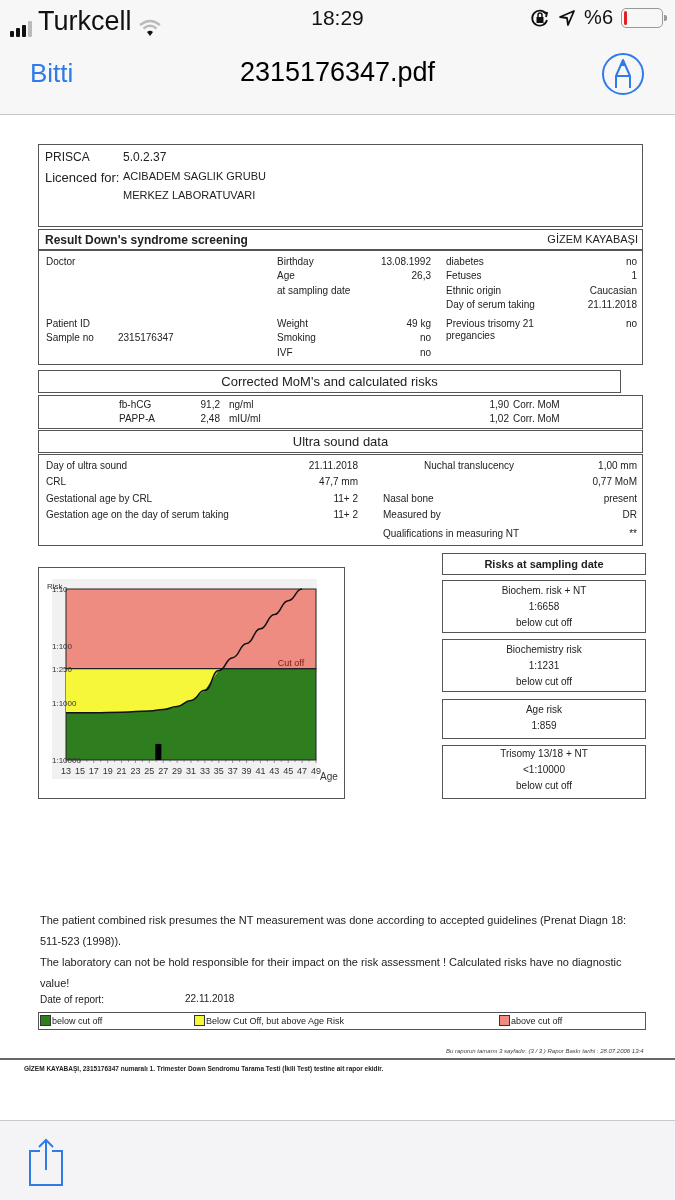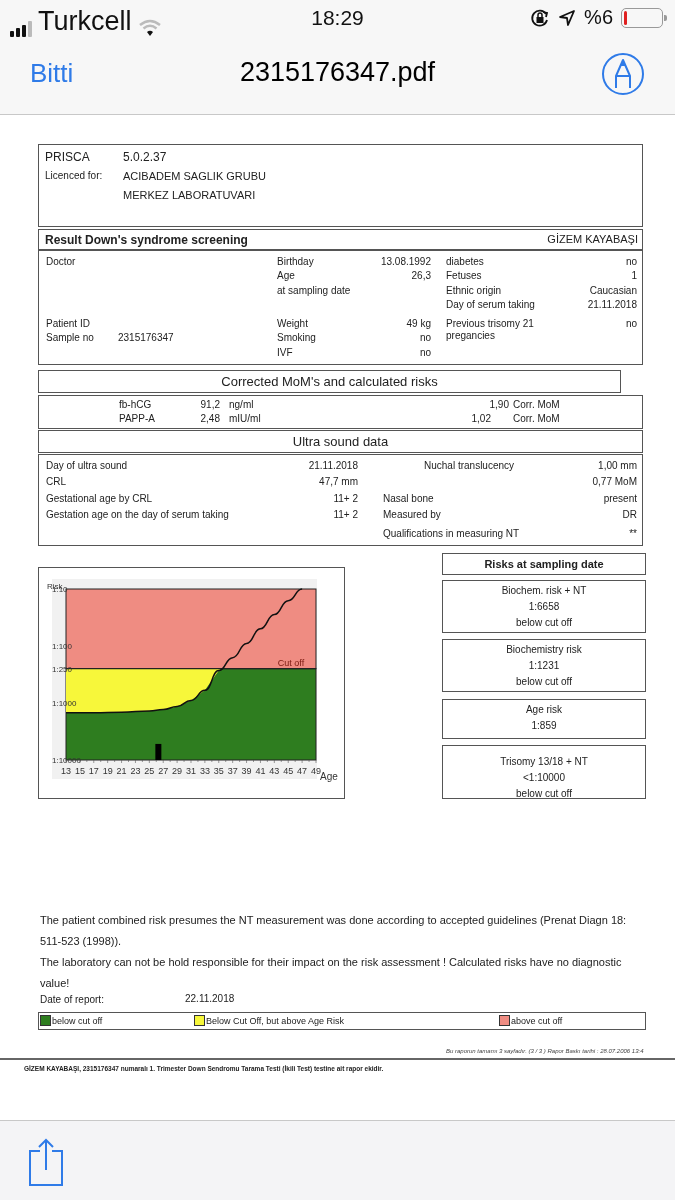--- a/index.html
+++ b/index.html
@@ -86,21 +86,21 @@
     <path d="M15 24 L29 24" stroke="#2f7be8" stroke-width="2"></path>
     <path d="M19.5 14 L24.5 14 L22 8 Z" fill="#2f7be8"></path>
   </svg>
 </div>
 
 <div class="doc">
 
   <div class="box" style="left:38px; top:28px; width:605px; height:83px;">
     <span class="t" style="left:6px; top:5px; font-size:12px;">PRISCA</span>
     <span class="t" style="left:84px; top:5px; font-size:12px;">5.0.2.37</span>
-    <span class="t" style="left:6px; top:25px; font-size:10px;">Licenced for:</span>
+    <span class="t" style="left:6px; top:25px; font-size:13px;">Licenced for:</span>
     <span class="t" style="left:84px; top:25px; font-size:11px;">ACIBADEM SAGLIK GRUBU</span>
     <span class="t" style="left:84px; top:44px; font-size:11px;">MERKEZ LABORATUVARI</span>
   </div>
 
   <div class="box" style="left:38px; top:113px; width:605px; height:21px;">
     <span class="t" style="left:6px; top:3px; font-size:12px; font-weight:bold;">Result  Down's syndrome screening</span>
     <span class="t" style="right:4px; top:3px; font-size:11px;">GİZEM KAYABAŞI</span>
   </div>
 
   <div class="box" style="left:38px; top:134px; width:605px; height:115px;">
@@ -140,21 +140,21 @@
   <div class="box" style="left:38px; top:279px; width:605px; height:34px;">
     <span class="t" style="left:80px; top:3px;">fb-hCG</span>
     <span class="t r" style="right:422px; top:3px;">91,2</span>
     <span class="t" style="left:190px; top:3px;">ng/ml</span>
     <span class="t r" style="right:133px; top:3px;">1,90</span>
     <span class="t" style="left:474px; top:3px;">Corr. MoM</span>
 
     <span class="t" style="left:80px; top:17px;">PAPP-A</span>
     <span class="t r" style="right:422px; top:17px;">2,48</span>
     <span class="t" style="left:190px; top:17px;">mIU/ml</span>
-    <span class="t r" style="right:151px; top:17px;">1,02</span>
+    <span class="t r" style="right:133px; top:17px;">1,02</span>
     <span class="t" style="left:474px; top:17px;">Corr. MoM</span>
   </div>
 
   <div class="box" style="left:38px; top:314px; width:605px; height:23px;">
     <div class="t c" style="left:0; right:0; top:3px; font-size:13px;">Ultra sound data</div>
   </div>
   <div class="box" style="left:38px; top:338px; width:605px; height:92px;">
     <span class="t" style="left:7px; top:5px;">Day of ultra sound</span>
     <span class="t r" style="right:284px; top:5px;">21.11.2018</span>
     <span class="t" style="left:7px; top:21px;">CRL</span>
@@ -267,21 +267,21 @@
   </div>
   <div class="riskbox" style="top:523px; height:53px; padding-top:2px;">
     <div>Biochemistry risk</div>
     <div>1:1231</div>
     <div>below cut off</div>
   </div>
   <div class="riskbox" style="top:583px; height:40px; padding-top:2px;">
     <div>Age risk</div>
     <div>1:859</div>
   </div>
-  <div class="riskbox" style="top:629px; height:54px; padding-top:8px;">
+  <div class="riskbox" style="top:629px; height:54px; padding-top:0;">
     <div>Trisomy 13/18 + NT</div>
     <div>&lt;1:10000</div>
     <div>below cut off</div>
   </div>
 
   <div style="position:absolute; left:40px; top:794px; width:600px; font-size:11px; line-height:21px; color:#222;">
     <div>The patient combined risk presumes the NT measurement was done according to accepted guidelines (Prenat Diagn 18: 511-523 (1998)).</div>
     <div>The laboratory can not be hold responsible for their impact on the risk assessment ! Calculated risks have no diagnostic value!</div>
   </div>
 

